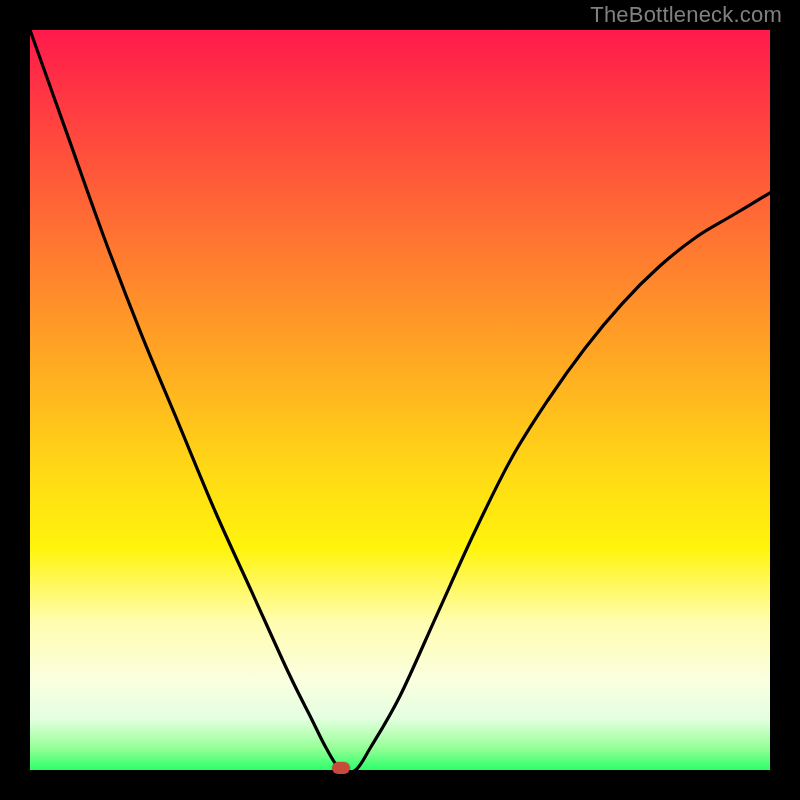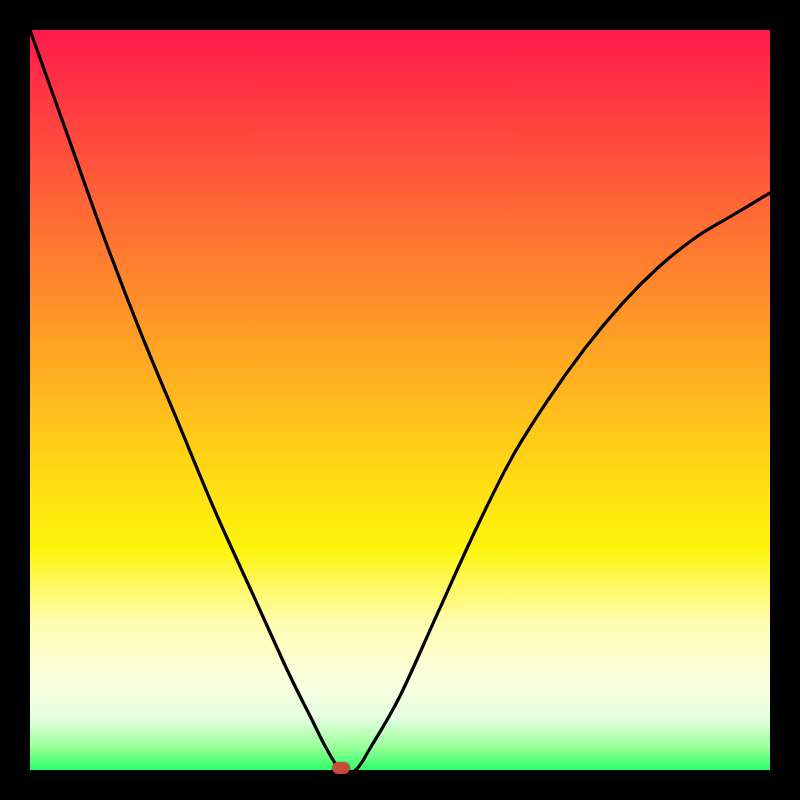--- a/index.html
+++ b/index.html
@@ -72,20 +72,21 @@
     background: #c74a3a;
     border-radius: 6px;
     box-shadow: 0 0 0 1px rgba(0,0,0,0.1);
   }
 </style>
 </head>
 <body>
 
 <div class="frame">
 
+  <div class="attribution">TheBottleneck.com</div>
 
   <div class="plot-area">
     <div class="gradient"></div>
 
     <svg class="curve" viewBox="0 0 740 740" preserveAspectRatio="none">
       <path id="curve-path" fill="none" stroke="#000000" stroke-width="3.2" stroke-linecap="round" stroke-linejoin="round" d="M 0.00 0.00 C 6.17 17.27, 24.67 69.07, 37.00 103.60 C 49.33 138.13, 61.67 173.90, 74.00 207.20 C 86.33 240.50, 98.67 272.57, 111.00 303.40 C 123.33 334.23, 135.67 362.60, 148.00 392.20 C 160.33 421.80, 172.67 452.63, 185.00 481.00 C 197.33 509.37, 209.67 535.27, 222.00 562.40 C 234.33 589.53, 249.13 622.83, 259.00 643.80 C 268.87 664.77, 275.03 675.87, 281.20 688.20 C 287.37 700.53, 291.07 709.17, 296.00 717.80 C 300.93 726.43, 305.87 736.30, 310.80 740.00 C 315.73 743.70, 320.67 743.70, 325.60 740.00 C 330.53 736.30, 333.00 730.13, 340.40 717.80 C 347.80 705.47, 358.90 688.20, 370.00 666.00 C 381.10 643.80, 394.67 611.73, 407.00 584.60 C 419.33 557.47, 431.67 529.10, 444.00 503.20 C 456.33 477.30, 468.67 451.40, 481.00 429.20 C 493.33 407.00, 505.67 388.50, 518.00 370.00 C 530.33 351.50, 542.67 334.23, 555.00 318.20 C 567.33 302.17, 579.67 287.37, 592.00 273.80 C 604.33 260.23, 616.67 247.90, 629.00 236.80 C 641.33 225.70, 653.67 215.83, 666.00 207.20 C 678.33 198.57, 690.67 192.40, 703.00 185.00 C 715.33 177.60, 733.83 166.50, 740.00 162.80"></path>
     </svg>
 
     <div class="minimum-marker" id="min-marker" style="left: 301.8px; top: 732px; background: rgb(199, 74, 58);"></div>
   </div>

